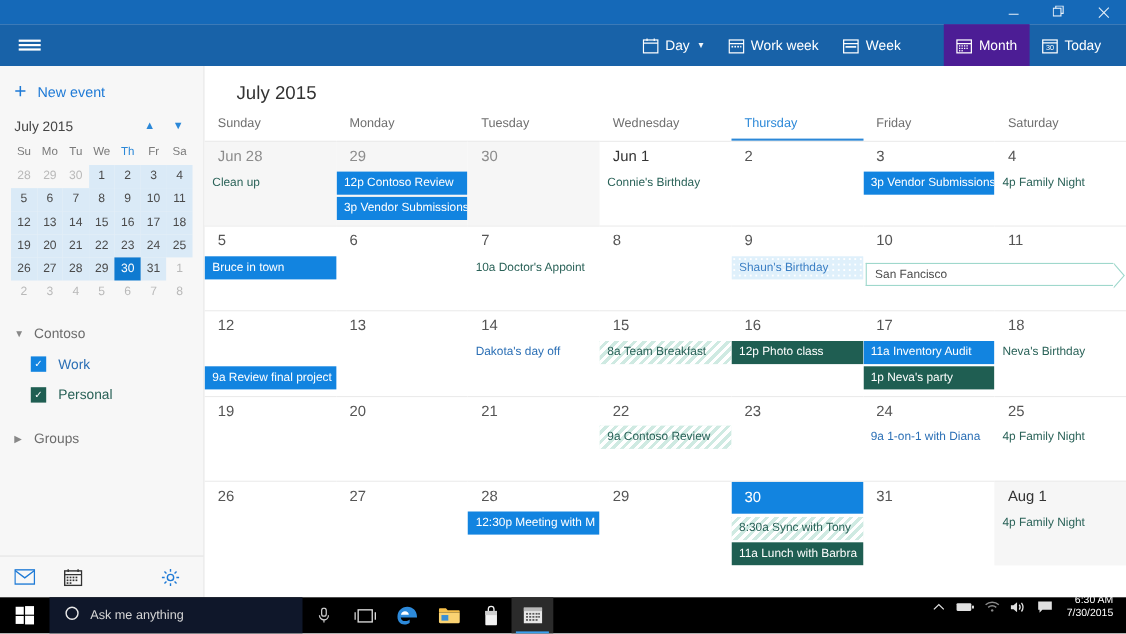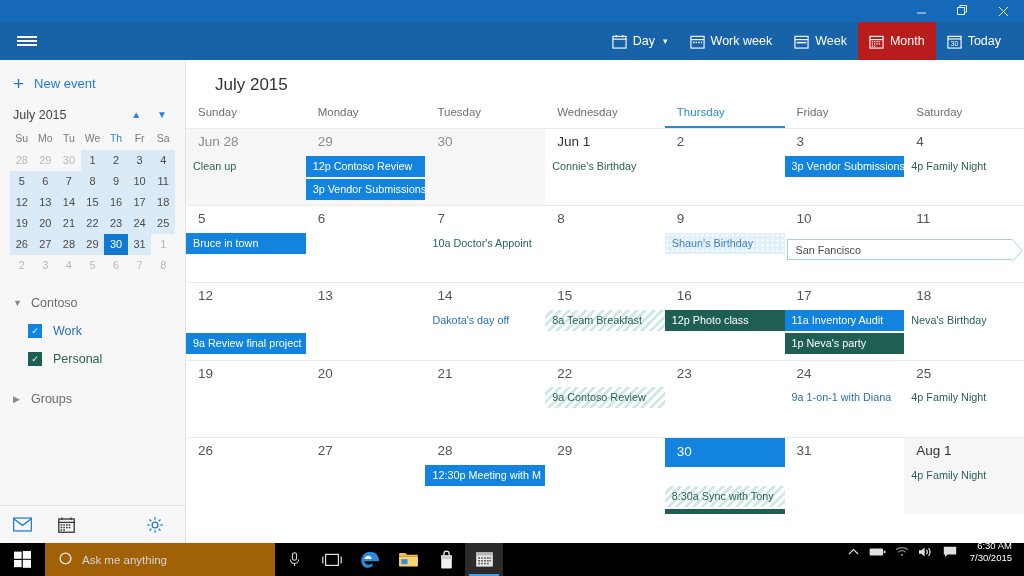--- a/index.html
+++ b/index.html
@@ -35,21 +35,21 @@
   .hamburger span{
     display:block; width:20px; height:1.5px; background:#fff; margin:2.5px 0;
   }
   .cmdright{
     position:absolute; right:12px; top:0; height:38px; display:flex; align-items:stretch;
   }
   .cmditem{
     display:flex; align-items:center; gap:6px; padding:0 11px;
     color:#ffffff; font-size:12.5px; white-space:nowrap; cursor:pointer;
   }
-  .cmditem.active{ background:#b91c1c; }
+  .cmditem.active{ background:#4c1d95;margin-left:28px; }
   .cmdicon{ display:flex; align-items:center; }
   .chev-sm{ font-size:9px; opacity:.95; margin-left:2px; }
 
   
   .sidebar{
     position:absolute; left:0; top:60px; width:186px; height:483px;
     background:#f7f7f7; border-right:1px solid #e3e3e3;
   }
   .newevent{
     display:flex; align-items:center; gap:10px;
@@ -171,21 +171,21 @@
   
   .taskbar{
     position:absolute; left:0; top:543px; width:1024px; height:33px;
     background:#000000; display:flex; align-items:center;
   }
   .startbtn{
     width:45px; height:33px; display:flex; align-items:center; justify-content:center;
     cursor:pointer;
   }
   .cortana{
-    width:230px; height:33px; background:#a16207; display:flex; align-items:center;
+    width:230px; height:33px; background:#0f172a; display:flex; align-items:center;
     gap:10px; padding-left:14px; cursor:text;
   }
   .cortana-txt{ color:#d6d6d6; font-size:11.5px; }
   .tb-icon{
     width:38px; height:33px; display:flex; align-items:center; justify-content:center;
     cursor:pointer; position:relative;
   }
   .tb-icon.active{ background:#2b2b2b; }
   .tb-icon.active::after{
     content:""; position:absolute; bottom:0; left:4px; right:4px; height:2px; background:#3aa0f0;
@@ -616,21 +616,21 @@
           <div class="evs">
             <div class="ev blue">12:30p Meeting with M</div>
           </div>
         </div>
         <div class="day">
           <div class="daynum cur">29</div>
           <div class="evs"></div>
         </div>
         <div class="day">
           <div class="daynum today">30</div>
-          <div class="evs" style="padding-top: 19px;">
+          <div class="evs" style="padding-top: 3px;">
             <div class="ev hatch">8:30a Sync with Tony</div>
             <div class="ev teal">11a Lunch with Barbra</div>
             <div class="ev sawtooth" style="height: 14px; clip-path: polygon(0px 25%, 4% 0px, 8% 25%, 12% 0px, 16% 25%, 20% 0px, 24% 25%, 28% 0px, 32% 25%, 36% 0px, 40% 25%, 44% 0px, 48% 25%, 52% 0px, 56% 25%, 60% 0px, 64% 25%, 68% 0px, 72% 25%, 76% 0px, 80% 25%, 84% 0px, 88% 25%, 92% 0px, 96% 25%, 100% 0px, 100% 100%, 0px 100%);"></div>
           </div>
         </div>
         <div class="day">
           <div class="daynum cur">31</div>
           <div class="evs"></div>
         </div>
         <div class="day othermonth">

